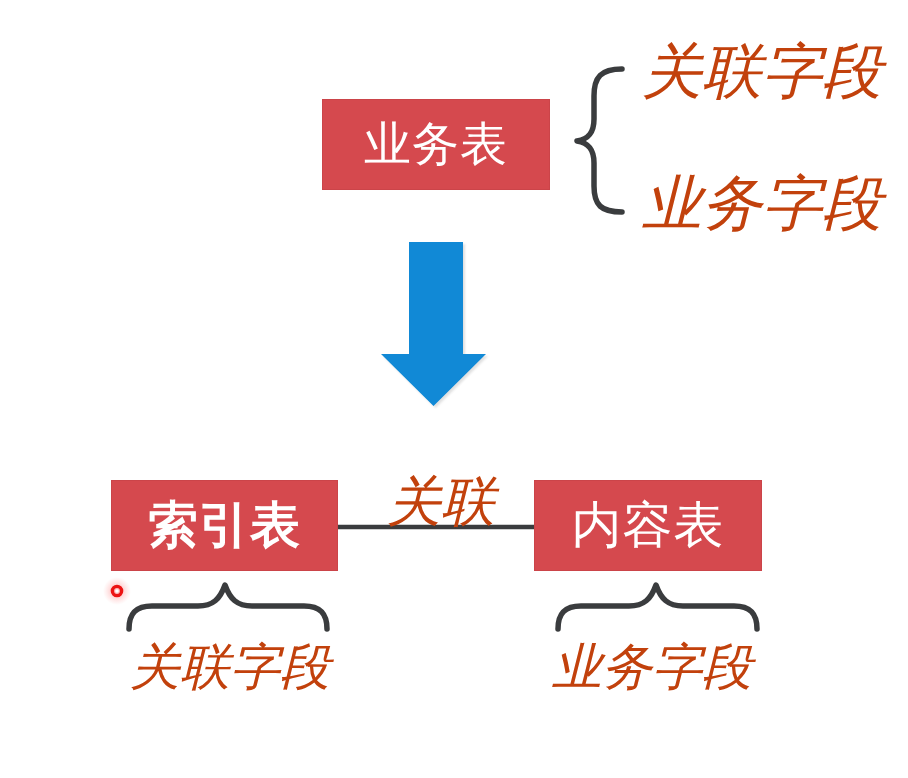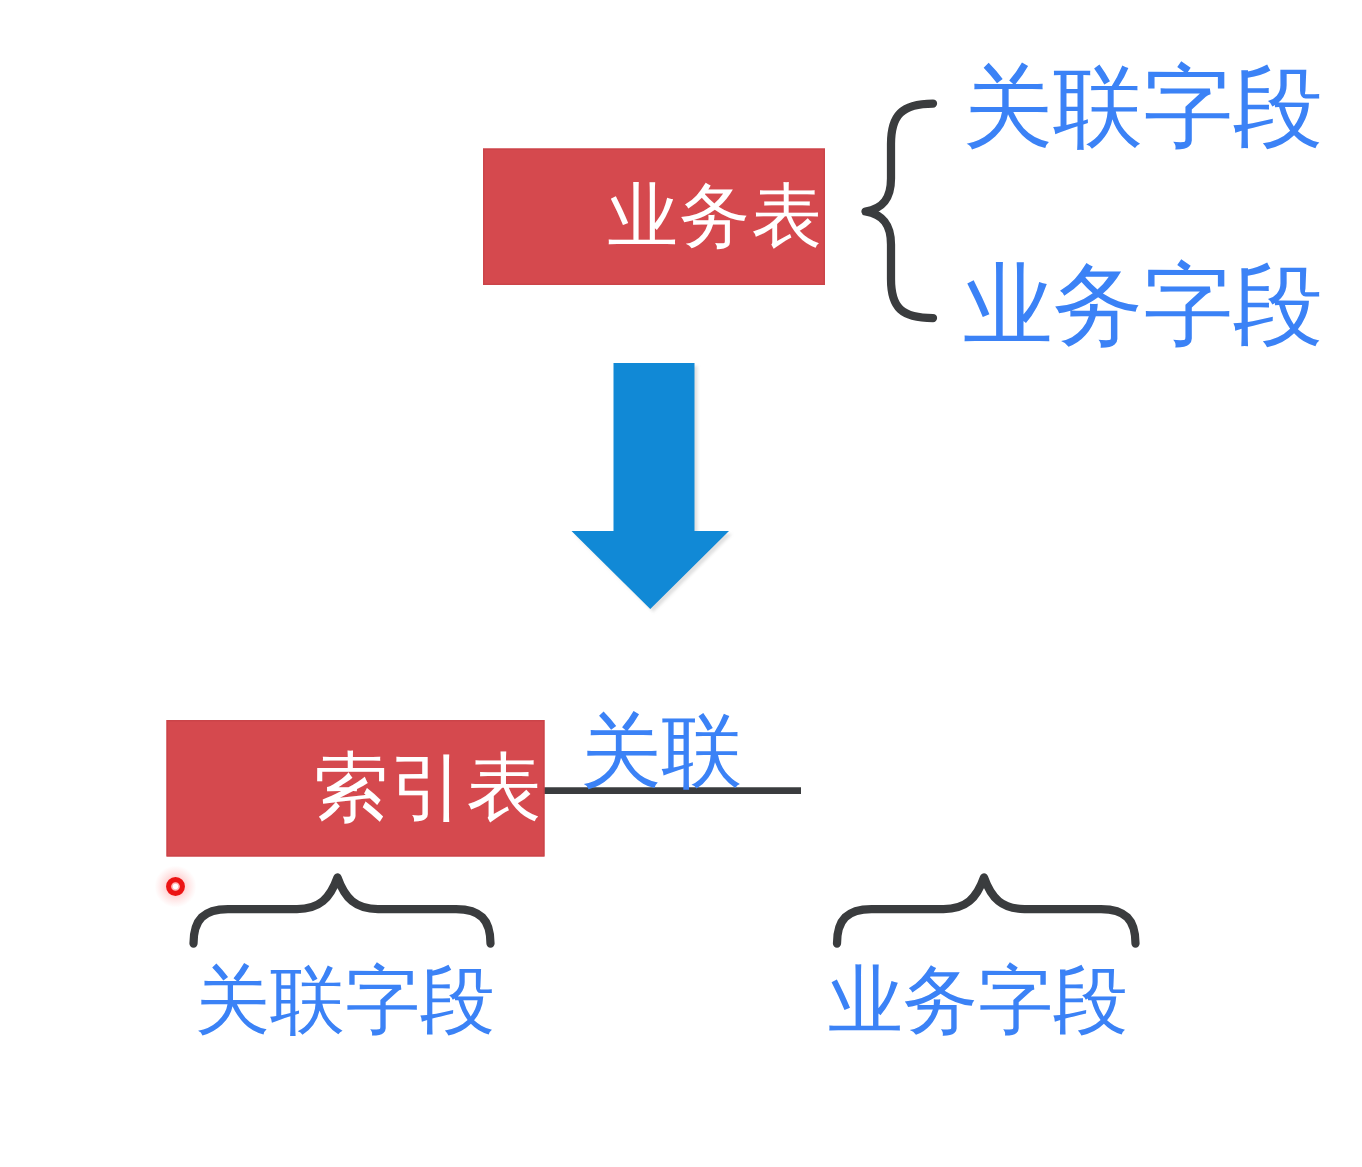--- a/index.html
+++ b/index.html
@@ -22,33 +22,34 @@
     z-index: 1;
   }
   .table-box {
     position: absolute;
     background: #d5494e;
     border: 1px solid #cb4449;
     box-sizing: border-box;
     color: #ffffff;
     display: flex;
     align-items: center;
-    justify-content: flex-end;
+    justify-content: center;
     z-index: 2;
     letter-spacing: 1px;
   }
   .box-top    { left: 322px; top: 99px;  width: 228px; height: 91px; font-size: 47px; }
-  .box-left   { left: 111px; top: 480px; width: 252px; height: 91px; font-size: 50px; }
+  .box-left   { left: 111px; top: 480px; width: 227px; height: 91px; font-size: 50px; font-weight: bold; }
   .box-right  { left: 534px; top: 480px; width: 228px; height: 91px; font-size: 50px; }
   .ink-label {
     position: absolute;
-    color: #3b82f6;
+    color: #c2410c;
     line-height: 1.08;
     white-space: nowrap;
     z-index: 2;
+    font-style: italic;
   }
   .lbl-field-top1 { left: 642px; top: 40px;  font-size: 60px; }
   .lbl-field-top2 { left: 642px; top: 172px; font-size: 60px; }
   .lbl-relation   { left: 387px; top: 472px; font-size: 54px; }
   .lbl-field-bl   { left: 130px; top: 640px; font-size: 50px; }
   .lbl-field-br   { left: 552px; top: 640px; font-size: 50px; }
   .arrow-shape {
     filter: drop-shadow(2px 2px 1px rgba(130,130,130,0.25));
   }
 </style>
@@ -92,17 +93,20 @@
 
   <div class="ink-label lbl-field-top1">关联字段</div>
   <div class="ink-label lbl-field-top2">业务字段</div>
 
   <div class="ink-label lbl-relation">关联</div>
 
   <div class="table-box box-left">
     <span>索引表</span>
   </div>
 
+  <div class="table-box box-right">
+    <span>内容表</span>
+  </div>
 
   <div class="ink-label lbl-field-bl">关联字段</div>
   <div class="ink-label lbl-field-br">业务字段</div>
 
 </div>
 
 </body></html>

